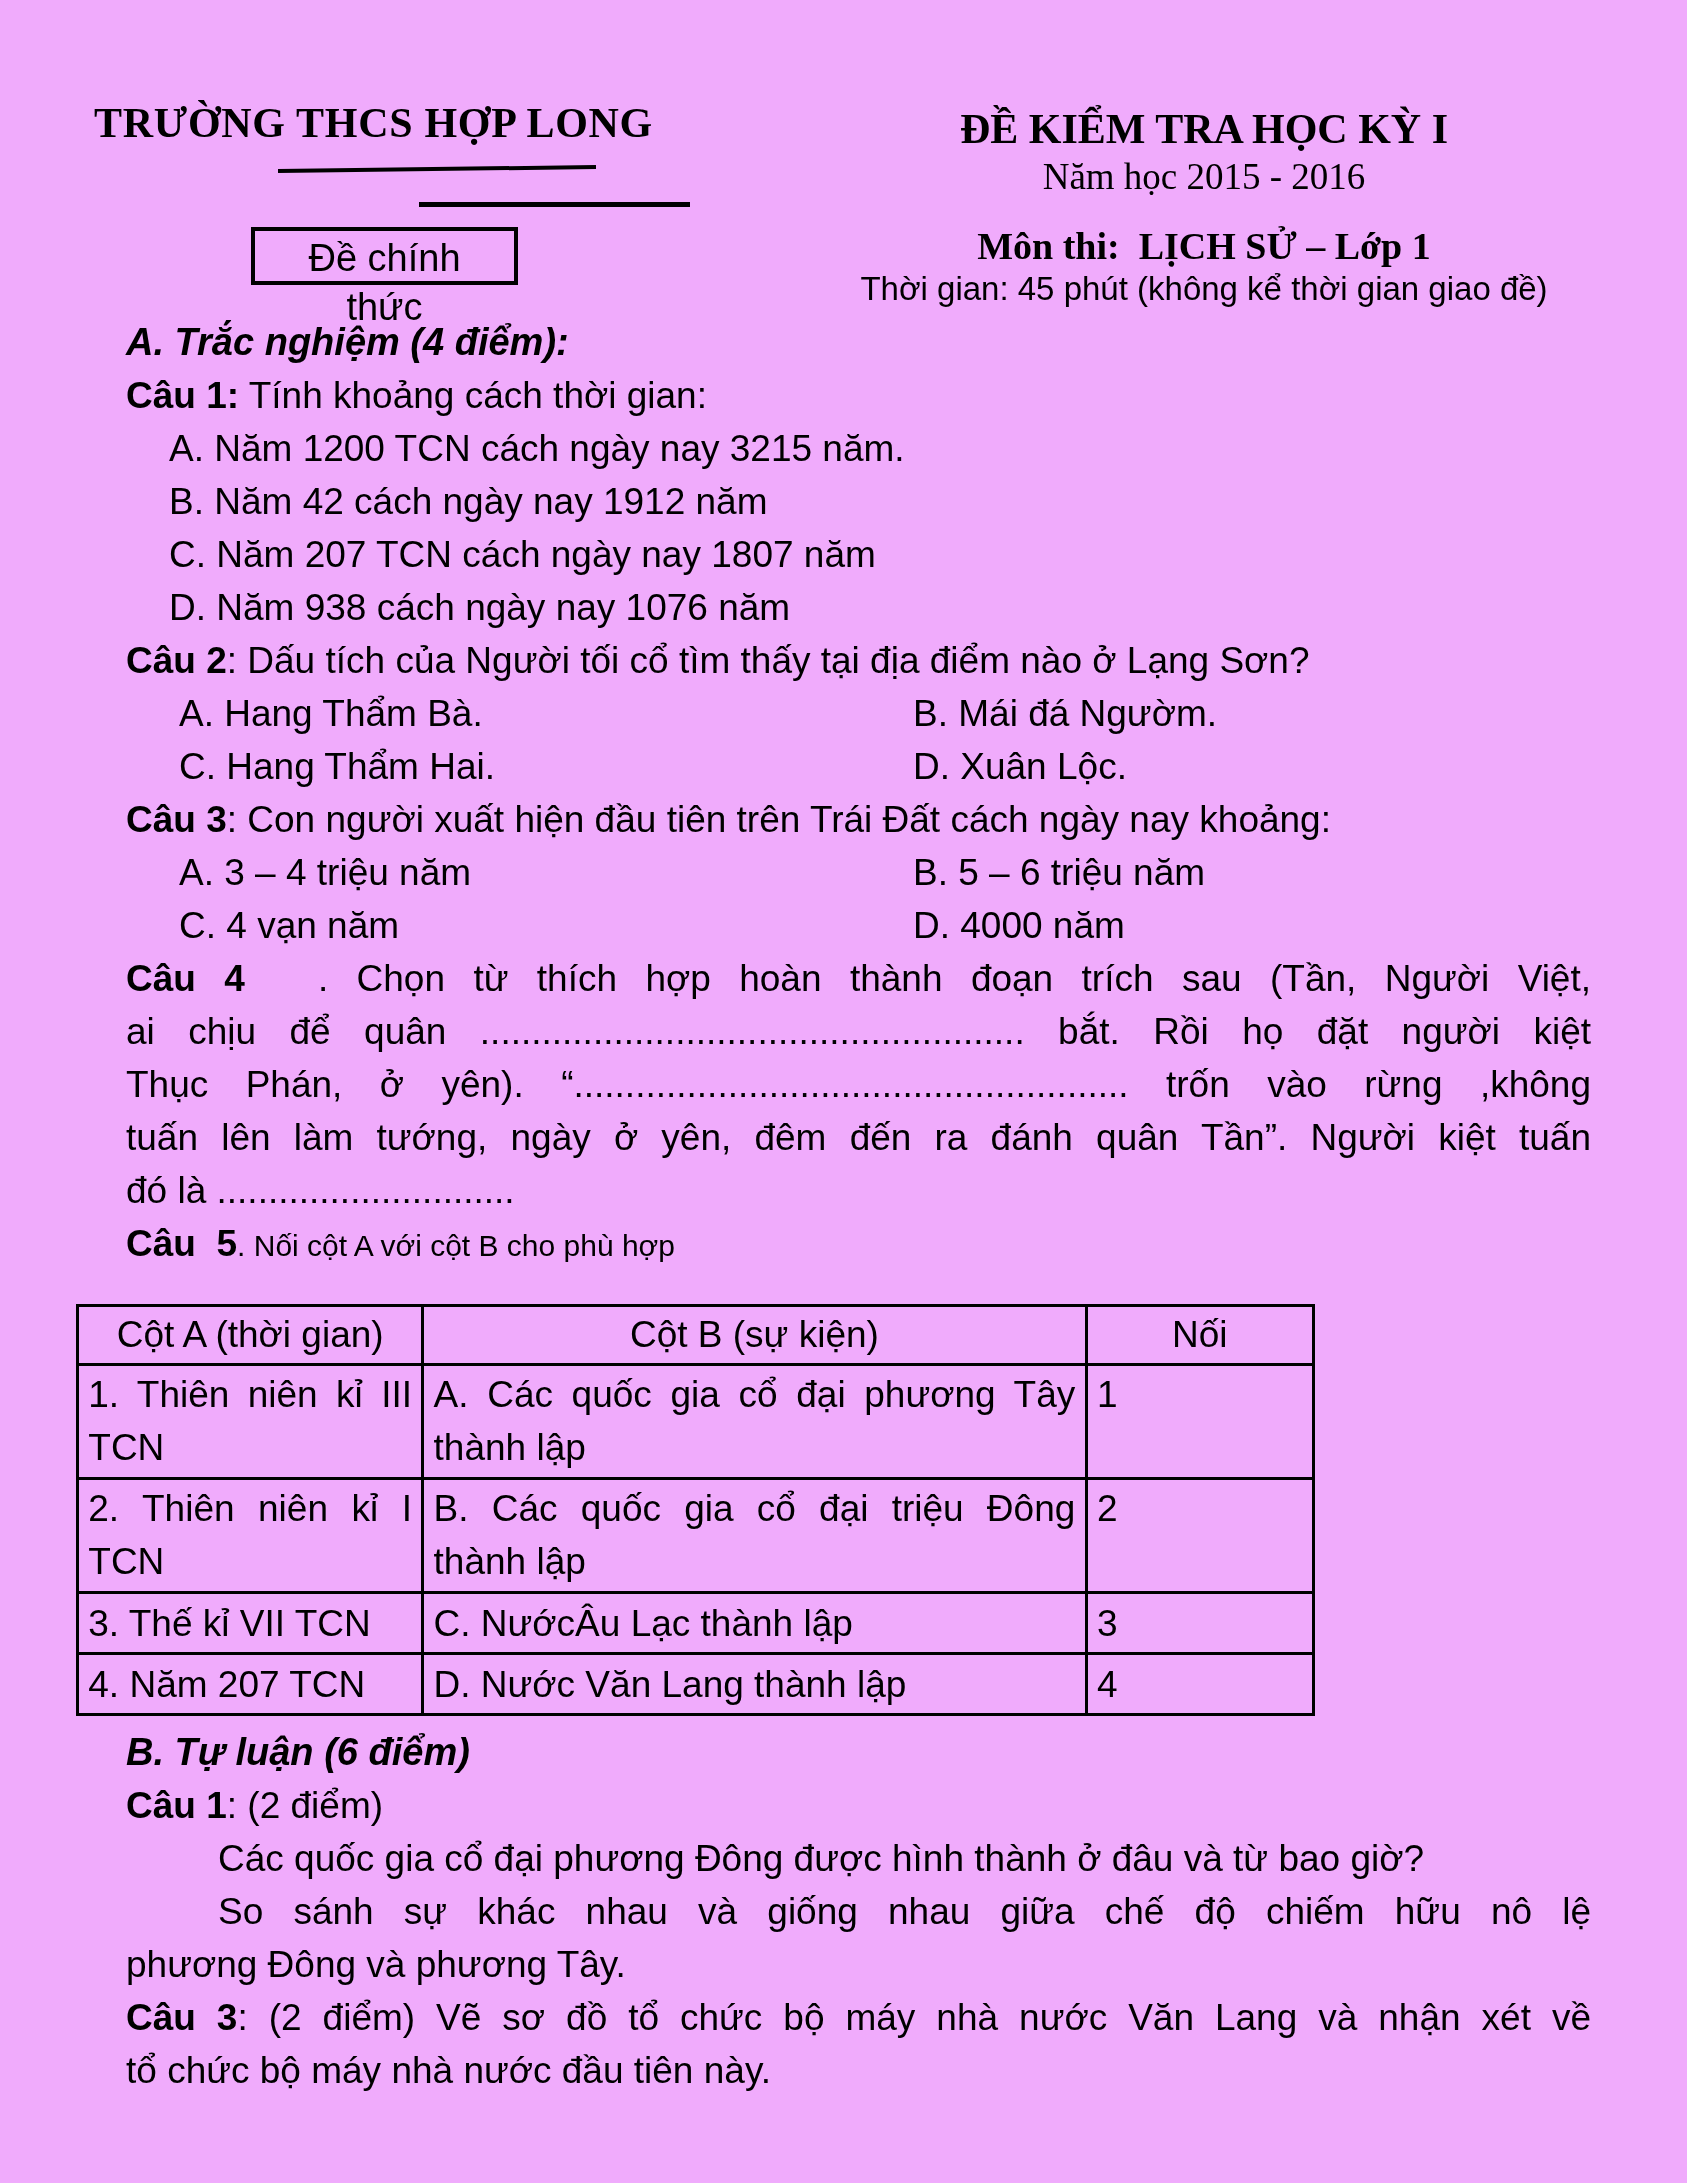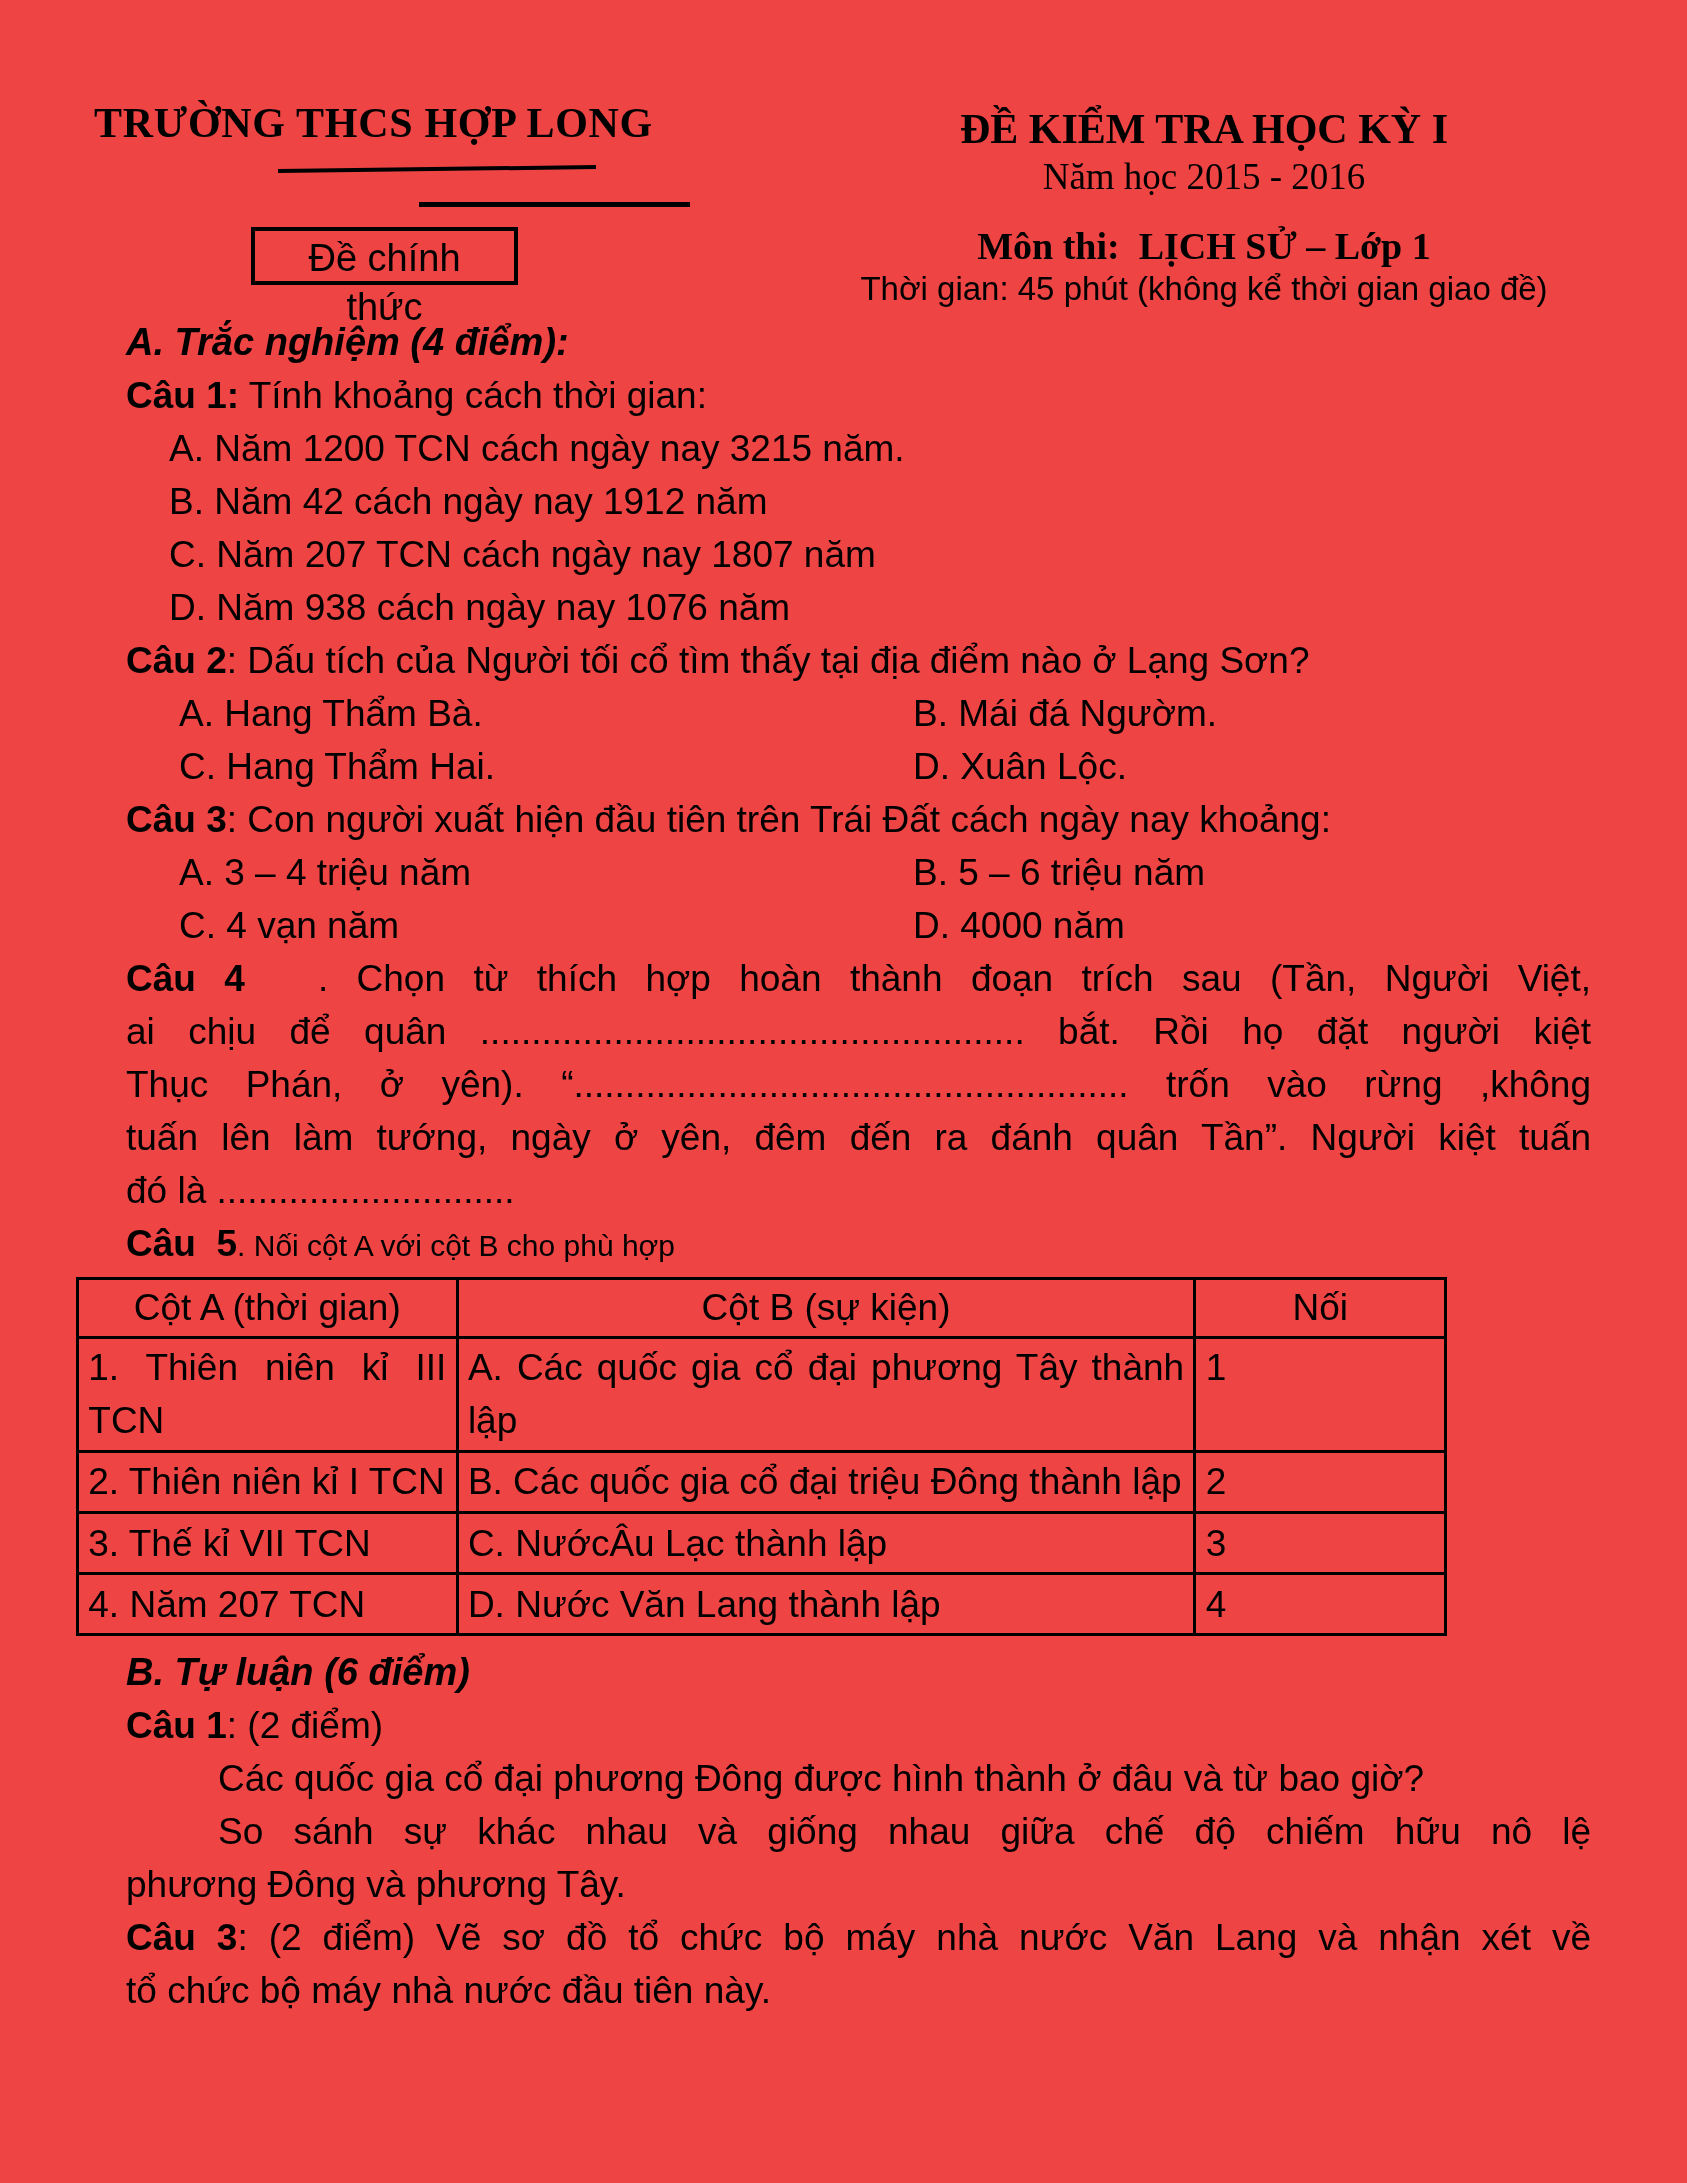--- a/index.html
+++ b/index.html
@@ -1,19 +1,19 @@
 <!DOCTYPE html>
 <html style="font-size:10.6px"><head>
 <meta charset="utf-8">
 <style>
   html,body{margin:0;padding:0;background:#888;}
   .page{
     position:relative;
     width:1687px;height:2183px;
-    background:#ef4444;
+    background:#f0abfc;
     color:#000;
     font-family:"Liberation Sans","DejaVu Sans",sans-serif;
     overflow:hidden;
   }
   
   .school-name{
     position:absolute;left:76px;top:99px;width:595px;
     font-family:"Liberation Serif","DejaVu Serif",serif;
     font-weight:bold;font-size:42px;text-align:center;
     letter-spacing:0.7px;
@@ -56,22 +56,22 @@
   .optrow .optR{flex:1;}
   .b{font-weight:bold;}
   .bi{font-weight:bold;font-style:italic;}
   .sect{font-size:38px;}
   .jl{text-align:justify;text-align-last:justify;}
   .q4gap{display:inline-block;width:73px;}
   .q5rest{font-size:30px;}
   .pre{white-space:pre-wrap;}
   
   table.match{
-    border-collapse:collapse;width:1371px;
-    margin-top:5px;margin-bottom:9.3px;
+    border-collapse:collapse;width:1239px;
+    margin-top:32px;margin-bottom:9.3px;
     font-size:37px;line-height:53px;
   }
   table.match th,table.match td{
     border:3.3px solid #000;vertical-align:top;
     padding:2.6px 9.3px;
   }
   table.match th{font-weight:normal;text-align:center;padding:1.3px 6.6px;}
   table.match td{text-align:justify;}
   table.match td.link{text-align:left;}
   col.cA{width:410px;}

